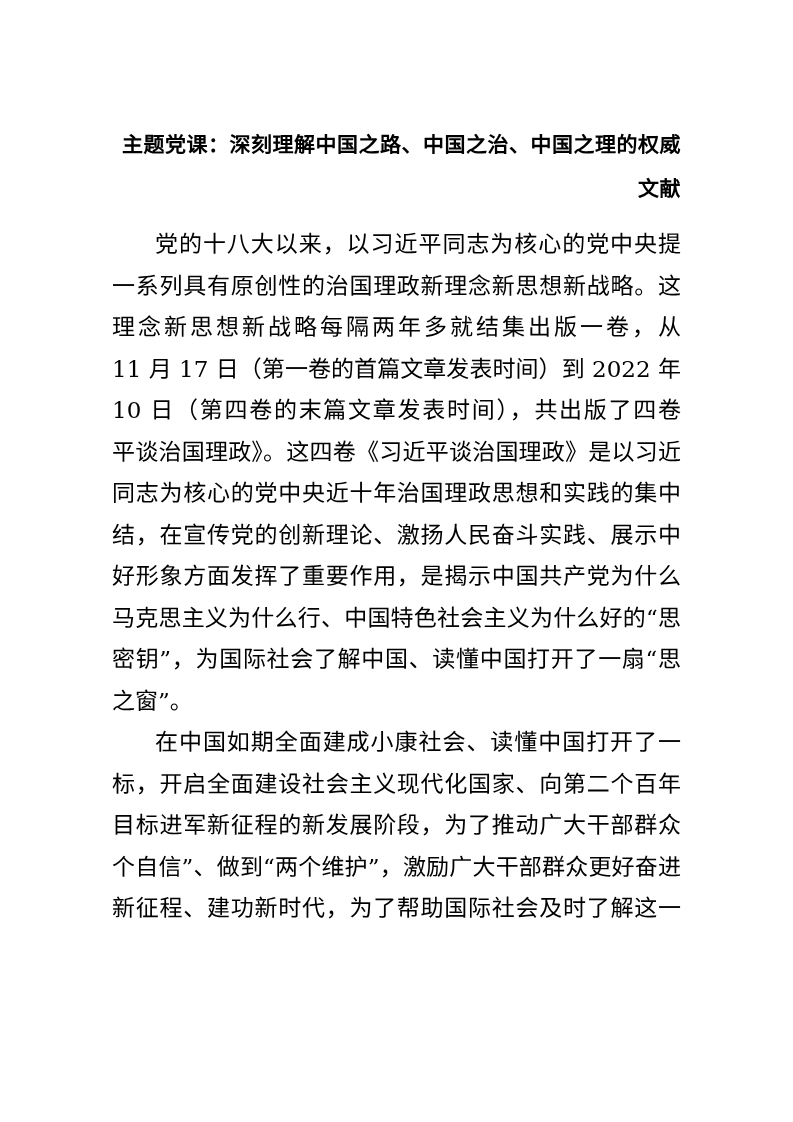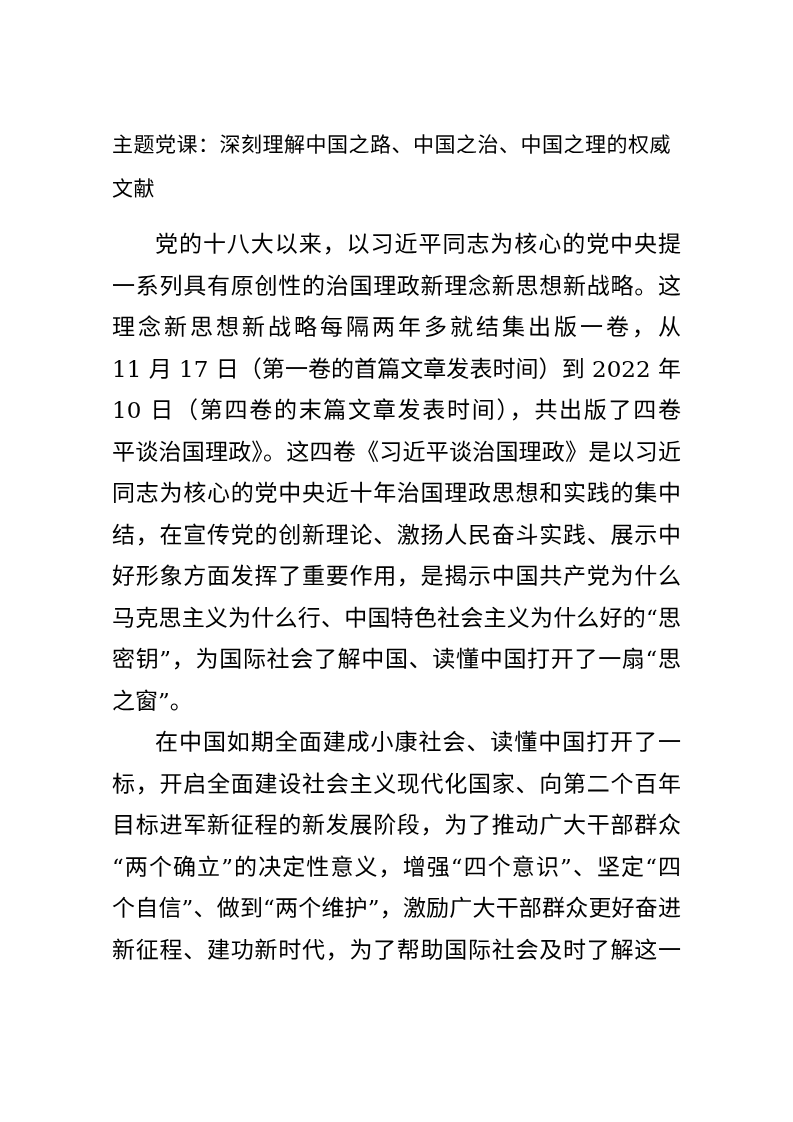--- a/index.html
+++ b/index.html
@@ -20,24 +20,24 @@
     position: absolute;
     left: 112px;
     top: 123px;
     width: 569px;
   }
   .title-block {
     width: 100%;
   }
   .title-line {
     font-size: 21px;
-    font-weight: 400;
+    font-weight: 700;
     line-height: 44px;
     height: 44px;
-    text-align: left;
+    text-align: right;
     letter-spacing: 0.5px;
     white-space: nowrap;
   }
   .body-block {
     margin-top: 13px;
   }
   .line {
     font-size: 23px;
     line-height: 41.5px;
     height: 41.5px;
@@ -78,20 +78,19 @@
         <div class="line">好形象方面发挥了重要作用，是揭示中国共产党为什么能、</div>
         <div class="line">马克思主义为什么行、中国特色社会主义为什么好的“思想</div>
         <div class="line">密钥”，为国际社会了解中国、读懂中国打开了一扇“思想</div>
         <div class="line para-end">之窗”。</div>
       </div>
 
       <div>
         <div class="line indent">在中国如期全面建成小康社会、读懂中国打开了一扇</div>
         <div class="line">标，开启全面建设社会主义现代化国家、向第二个百年奋斗</div>
         <div class="line">目标进军新征程的新发展阶段，为了推动广大干部群众深入</div>
-        <div class="line">“两个确立”的决定性意义，增强“四个意识”、坚定“四</div>
         <div class="line">个自信”、做到“两个维护”，激励广大干部群众更好奋进</div>
         <div class="line">新征程、建功新时代，为了帮助国际社会及时了解这一重要</div>
       </div>
 
     </div>
   </div>
 </div>
 
 </body></html>

